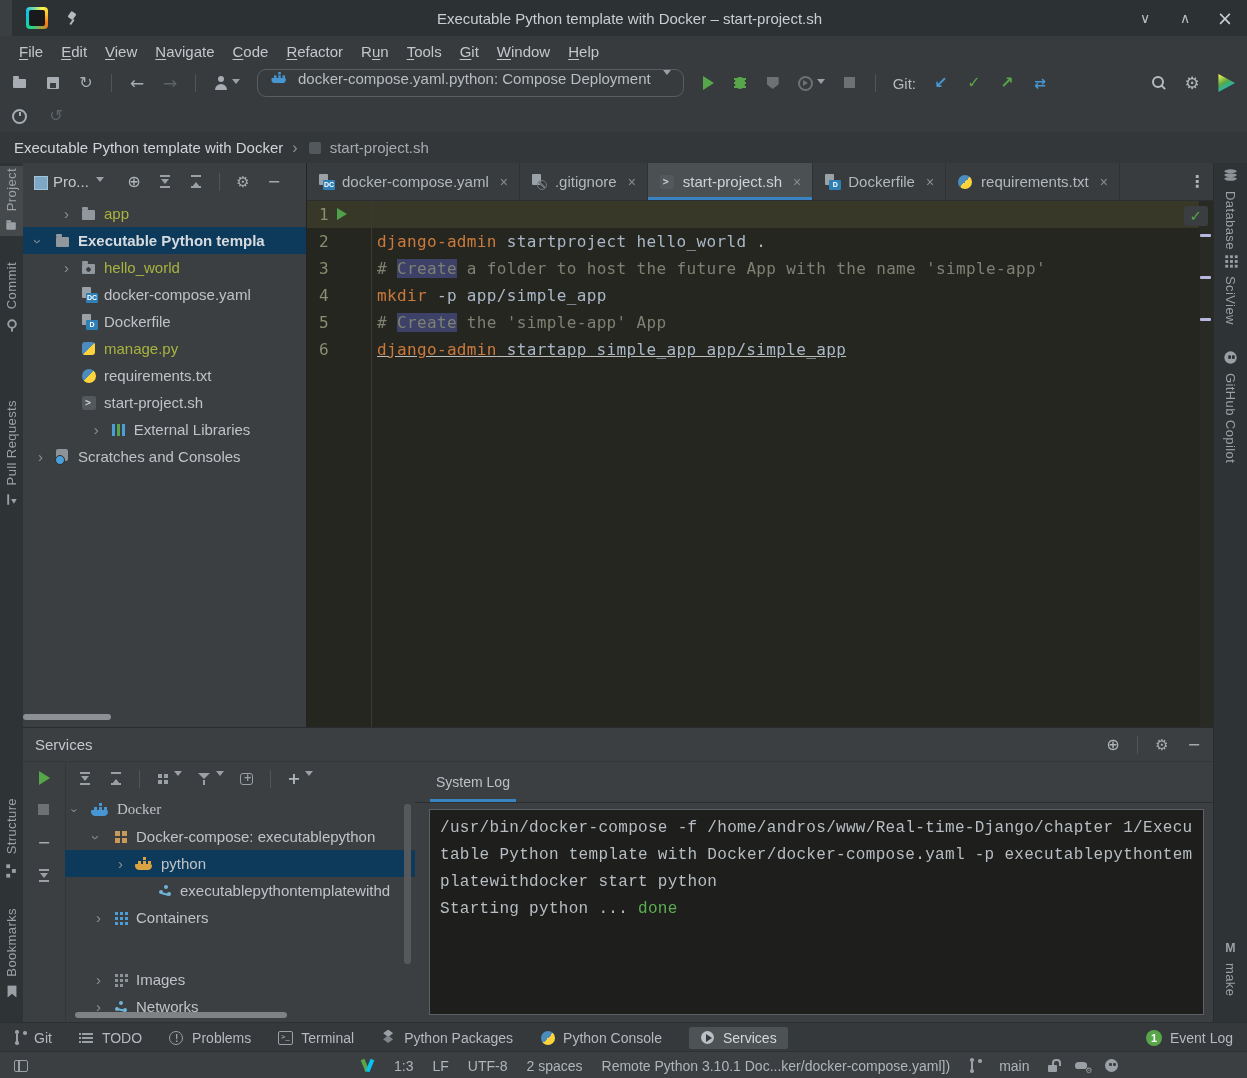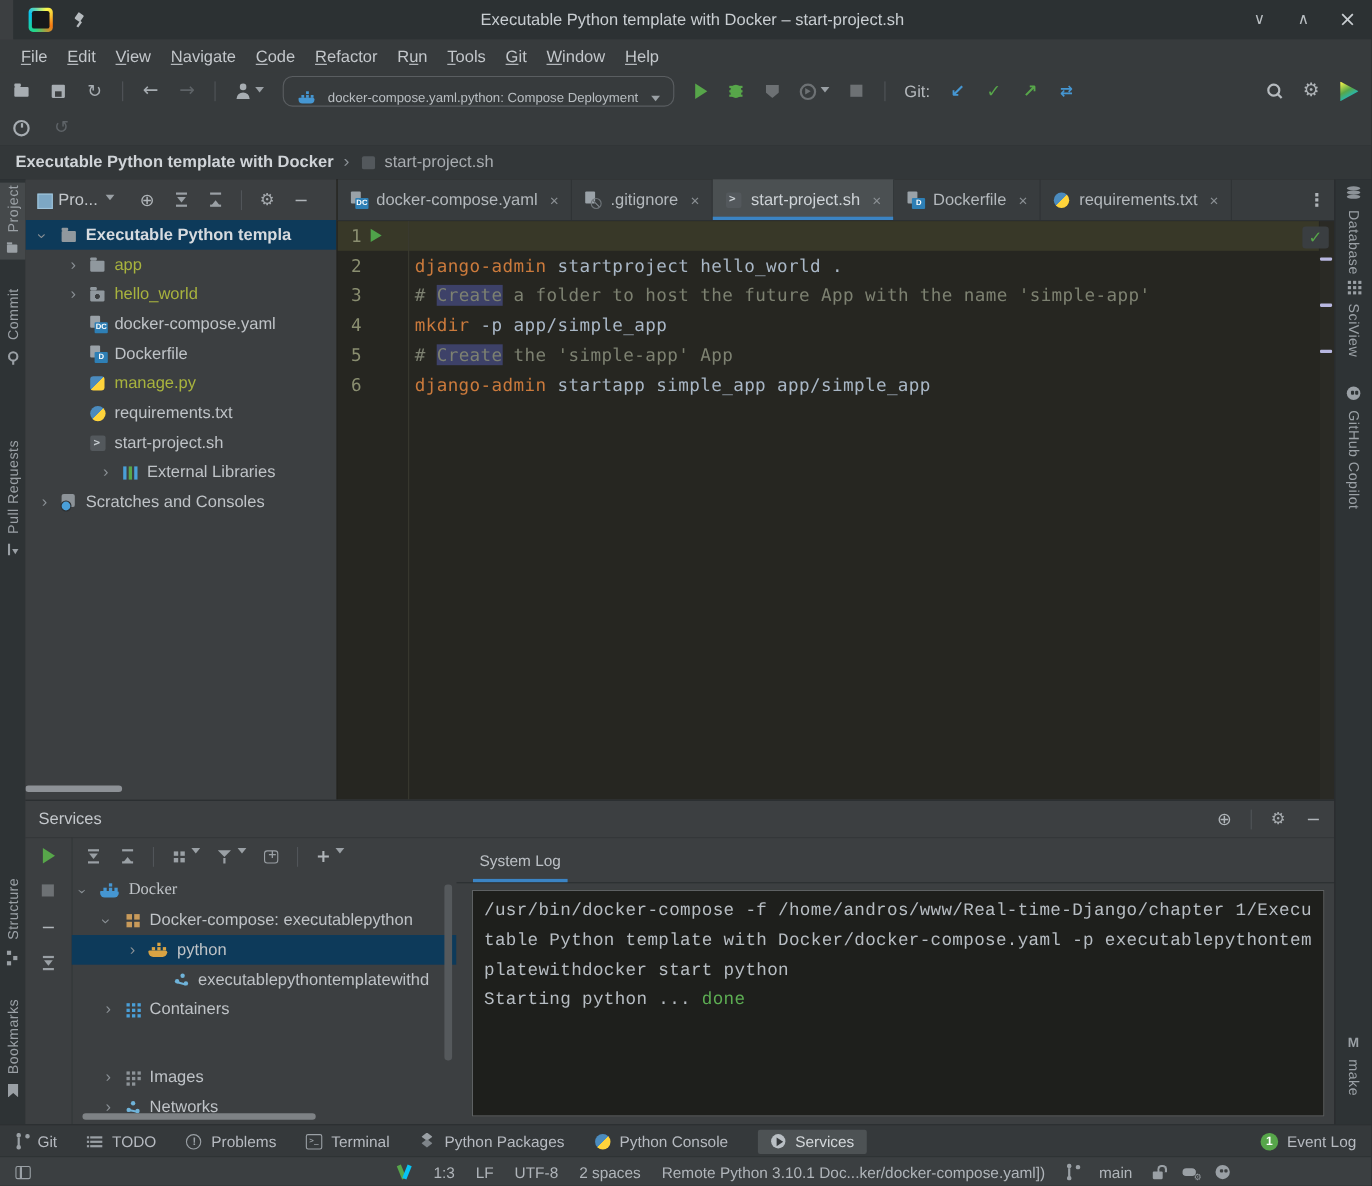--- a/index.html
+++ b/index.html
@@ -186,25 +186,25 @@
   .title-text{position:absolute;left:200px;right:200px;text-align:center;color:#c9ced2;font-size:15px;white-space:nowrap}
   .win-controls{margin-left:auto;display:flex;gap:24px;align-items:center}
 
   .menubar{position:absolute;left:0;top:36px;right:0;height:30px;background:#373b3d;display:flex;align-items:center;padding-left:10px}
   .menu-item{padding:0 9px;font-size:15px;color:#c3c7cb}
   .menu-item u{text-decoration:underline;text-underline-offset:2px}
 
   .toolbar1{position:absolute;left:0;top:66px;right:0;height:34px;background:#373b3d;display:flex;align-items:center;padding:0 12px;gap:17px}
   .toolbar2{position:absolute;left:0;top:100px;right:0;height:32px;background:#373b3d;display:flex;align-items:center;padding:0 12px;gap:20px;border-bottom:1px solid #2c3032}
   .tb-sep{width:1px;height:18px;background:#515559;flex:none}
-  .run-combo{display:flex;align-items:flex-end;gap:9px;height:26px;padding:0 12px;border:1px solid #5a5e61;border-radius:9px;color:#b9bec2;font-size:12px;white-space:nowrap}
+  .run-combo{display:flex;align-items:flex-start;gap:9px;height:26px;padding:0 12px;border:1px solid #5a5e61;border-radius:9px;color:#b9bec2;font-size:15px;white-space:nowrap}
   .git-label{color:#b5b9bd;font-size:15px}
 
   .breadcrumb{position:absolute;left:0;top:132px;right:0;height:31px;background:#333739;display:flex;align-items:center;padding-left:14px;gap:9px;border-bottom:1px solid #272b2d}
-  .bc-project{font-weight:bold;color:#d0d4d8;font-size:15px}
+  .bc-project{font-weight:normal;color:#d0d4d8;font-size:15px}
   .bc-sep{color:#8a9095;font-size:16px}
   .bc-file{color:#a8acb0;font-size:15px;display:flex;align-items:center;gap:7px}
 
   .stripe{position:absolute;top:163px;height:859px;background:#2e3335;z-index:5}
   .stripe.left{left:0;width:23px}
   .stripe.right{right:0;width:33px;border-left:1px solid #282c2e}
   .stripe-btn{position:absolute;left:0;right:0;display:flex;flex-direction:column;align-items:center;gap:7px}
   .stripe-btn.active{background:#45494b}
   .stripe-btn .lbl{font-size:13px;color:#9ba1a6;letter-spacing:.4px;white-space:nowrap}
   .stripe.left .lbl{writing-mode:vertical-rl;transform:rotate(180deg)}
@@ -416,29 +416,29 @@
       <span class="ph-icons">
         <span class="icon i-target" data-interactable="true"></span>
         <span class="icon i-expand-all" data-interactable="true"></span>
         <span class="icon i-collapse-all" data-interactable="true"></span>
         <span class="tb-sep" data-interactable="false"></span>
         <span class="icon i-gear-sm" data-interactable="true"></span>
         <span class="icon i-minus" data-interactable="true"></span>
       </span>
     </div>
     <div id="project-tree" data-interactable="false">
+        <div class="tree-row" data-interactable="true" style="padding-left: 36px;">
+          <span class="chev " data-interactable="true"></span>
+          <span class="icon i-folder" data-interactable="false"></span>
+          <span class="lbl olive" data-interactable="false">app</span>
+        </div>
         <div class="tree-row selected" data-interactable="true" style="padding-left: 10px;">
           <span class="chev open" data-interactable="true"></span>
           <span class="icon i-folder" data-interactable="false"></span>
           <span class="lbl bold" data-interactable="false">Executable Python templa</span>
-        </div>
-        <div class="tree-row" data-interactable="true" style="padding-left: 36px;">
-          <span class="chev " data-interactable="true"></span>
-          <span class="icon i-folder" data-interactable="false"></span>
-          <span class="lbl olive" data-interactable="false">app</span>
         </div>
         <div class="tree-row" data-interactable="true" style="padding-left: 36px;">
           <span class="chev " data-interactable="true"></span>
           <span class="icon i-folder-package" data-interactable="false"></span>
           <span class="lbl olive" data-interactable="false">hello_world</span>
         </div>
         <div class="tree-row" data-interactable="true" style="padding-left: 36px;">
           <span class="chev none" data-interactable="false"></span>
           <span class="icon i-docker-compose-file" data-interactable="false" data-letter="DC"></span>
           <span class="lbl" data-interactable="false">docker-compose.yaml</span>
@@ -515,21 +515,21 @@
         <div class="gut-run" data-interactable="true" style="top: 0px;"></div>
         <div class="ln" data-interactable="false" style="top: 27px;">2</div>
         <div class="code-line" data-interactable="false" style="top: 27px;"><span class="tk-cmd" data-interactable="false">django-admin</span><span class="tk-plain" data-interactable="false"> startproject hello_world .</span></div>
         <div class="ln" data-interactable="false" style="top: 54px;">3</div>
         <div class="code-line" data-interactable="false" style="top: 54px;"><span class="tk-comment" data-interactable="false"># </span><span class="tk-match" data-interactable="false">Create</span><span class="tk-comment" data-interactable="false"> a folder to host the future App with the name 'simple-app'</span></div>
         <div class="ln" data-interactable="false" style="top: 81px;">4</div>
         <div class="code-line" data-interactable="false" style="top: 81px;"><span class="tk-cmd" data-interactable="false">mkdir</span><span class="tk-plain" data-interactable="false"> -p app/simple_app</span></div>
         <div class="ln" data-interactable="false" style="top: 108px;">5</div>
         <div class="code-line" data-interactable="false" style="top: 108px;"><span class="tk-comment" data-interactable="false"># </span><span class="tk-match" data-interactable="false">Create</span><span class="tk-comment" data-interactable="false"> the 'simple-app' App</span></div>
         <div class="ln" data-interactable="false" style="top: 135px;">6</div>
-        <div class="code-line" data-interactable="false" style="top: 135px;"><span class="tk-cmd" data-interactable="false">django-admin</span><span class="tk-plain" data-interactable="false"> startapp simple_app app/simple_app</span></div>
+        <div class="code-line" data-interactable="false" style="top: 135px; text-decoration: underline;"><span class="tk-cmd" data-interactable="false">django-admin</span><span class="tk-plain" data-interactable="false"> startapp simple_app app/simple_app</span></div>
         <div class="v-scroll-zone" data-interactable="true"></div>
         <div class="scroll-mark" data-interactable="false" style="top: 33px;"></div>
         <div class="scroll-mark" data-interactable="false" style="top: 75px;"></div>
         <div class="scroll-mark" data-interactable="false" style="top: 117px;"></div>
         <div class="check-widget" data-interactable="true">
           <span class="icon i-check-green" data-interactable="false"></span>
         </div>
       </div>
   </div>
 

